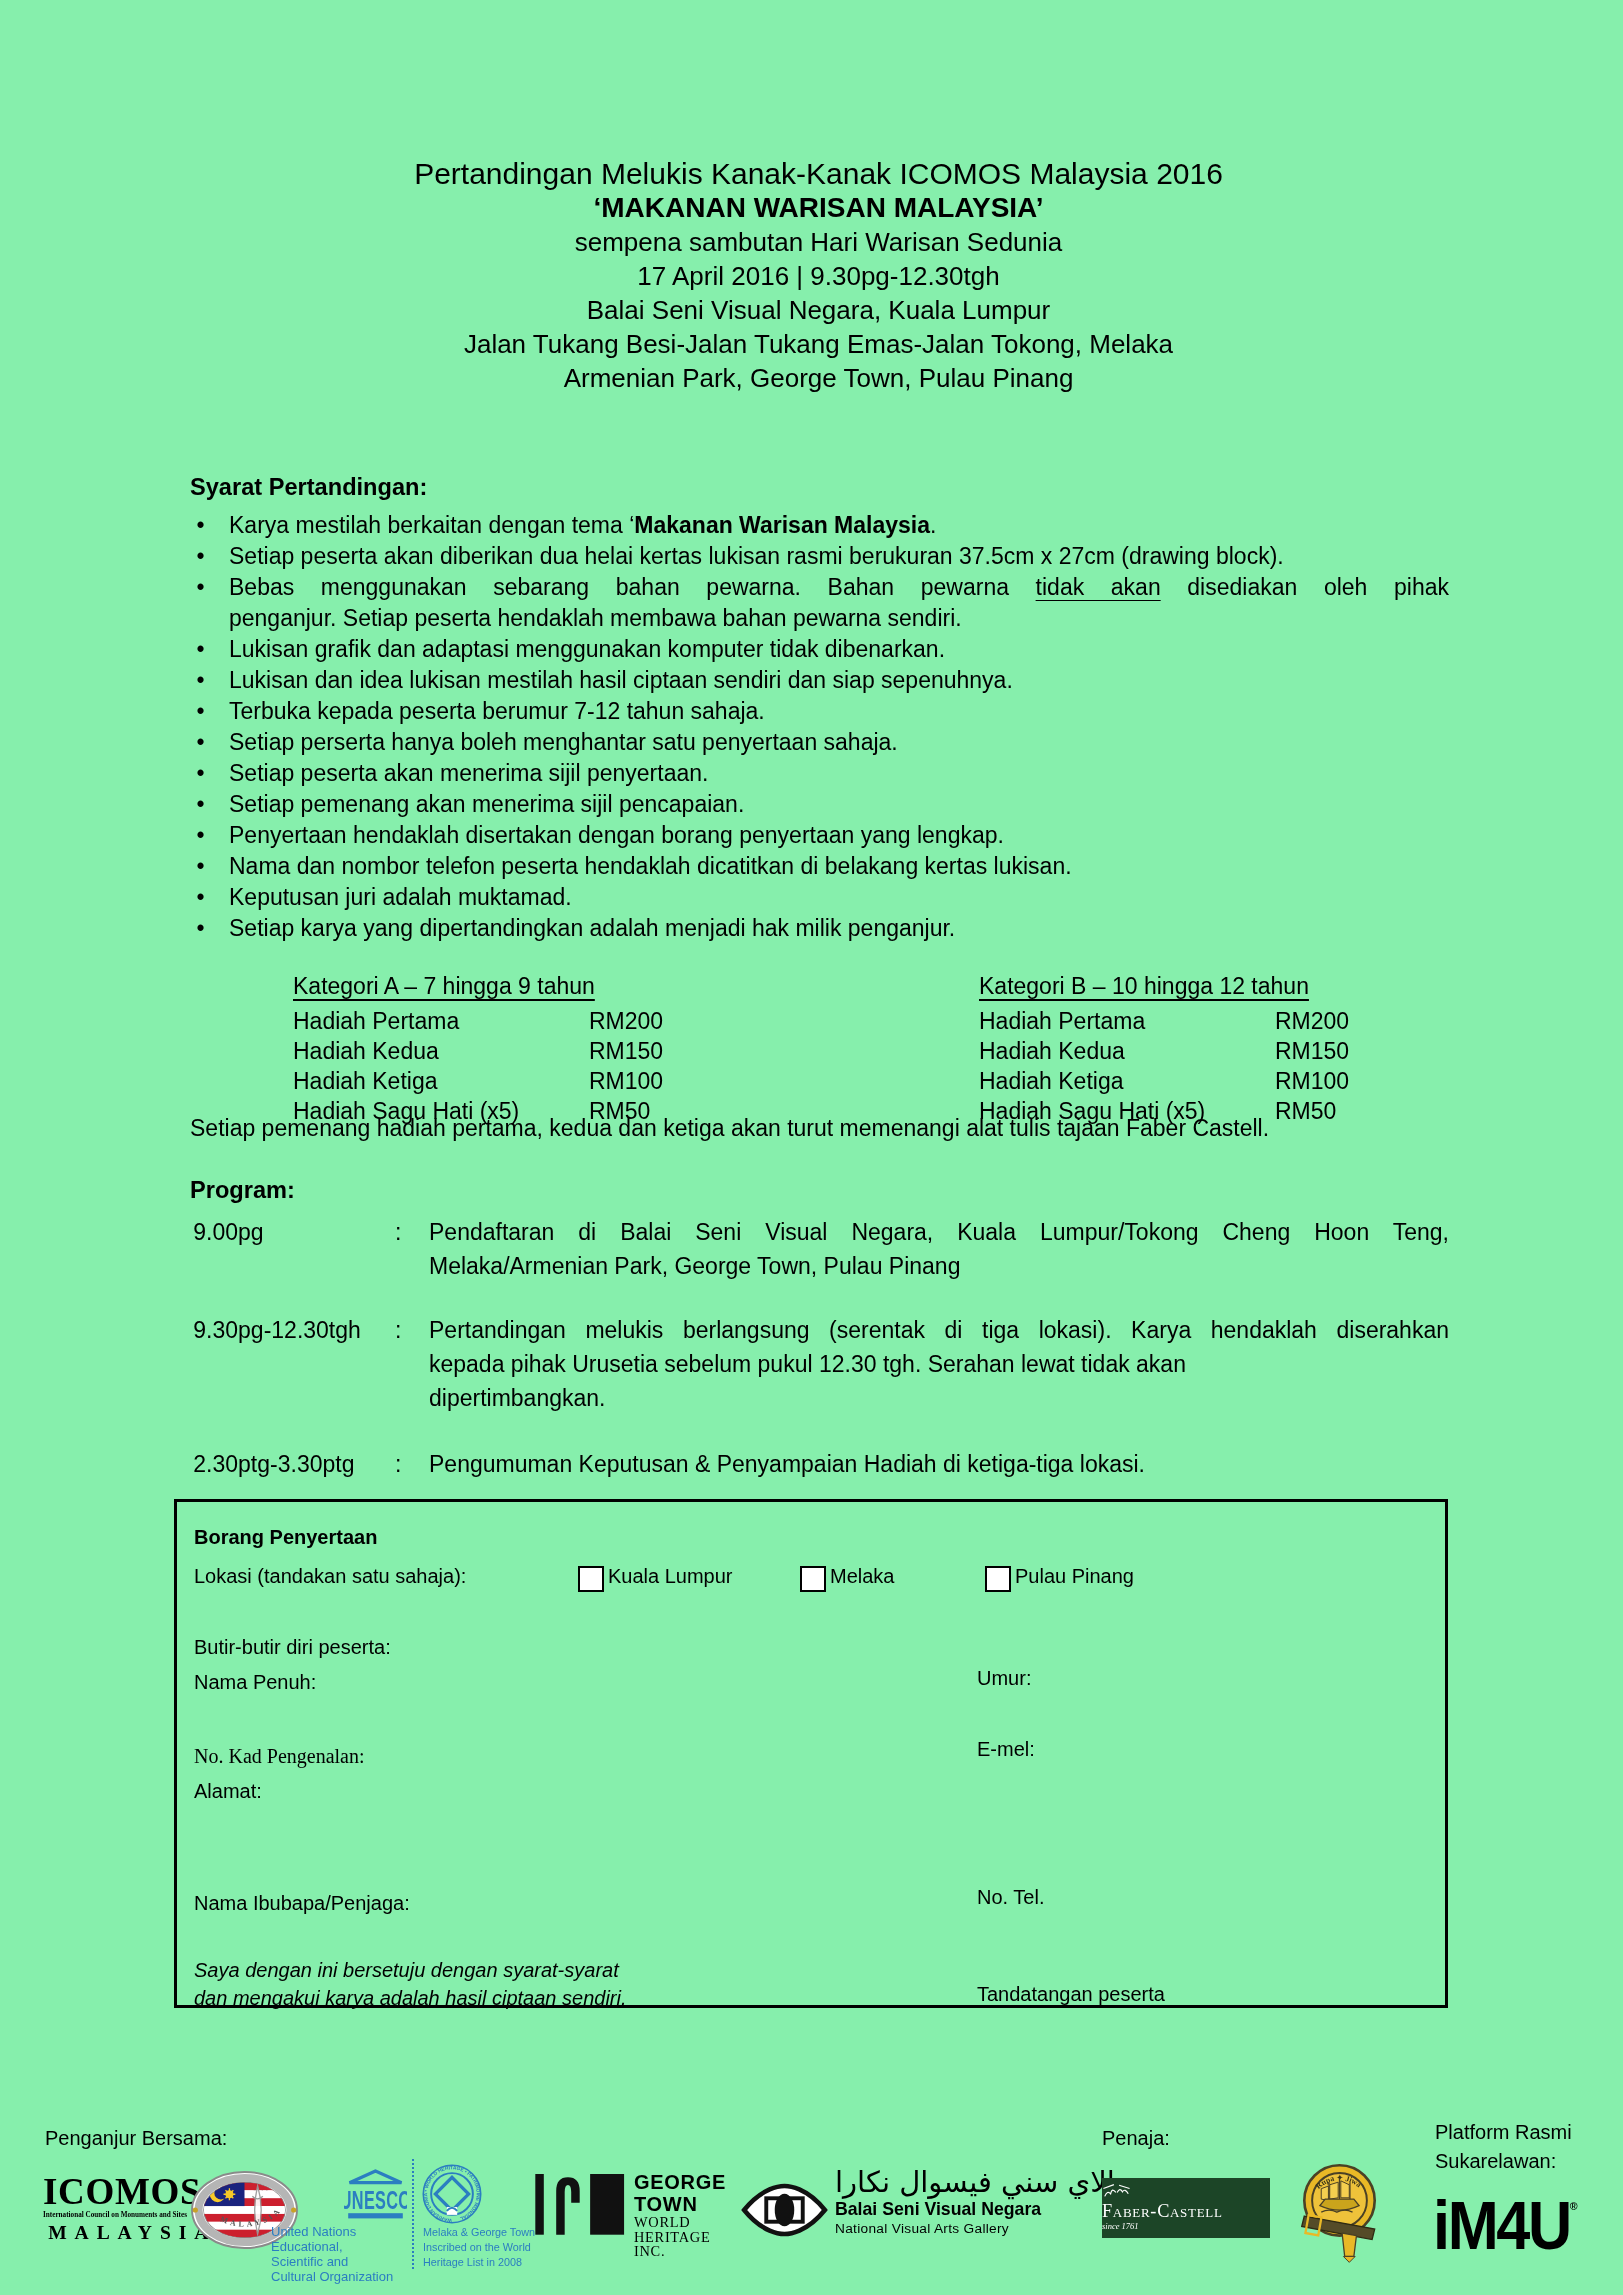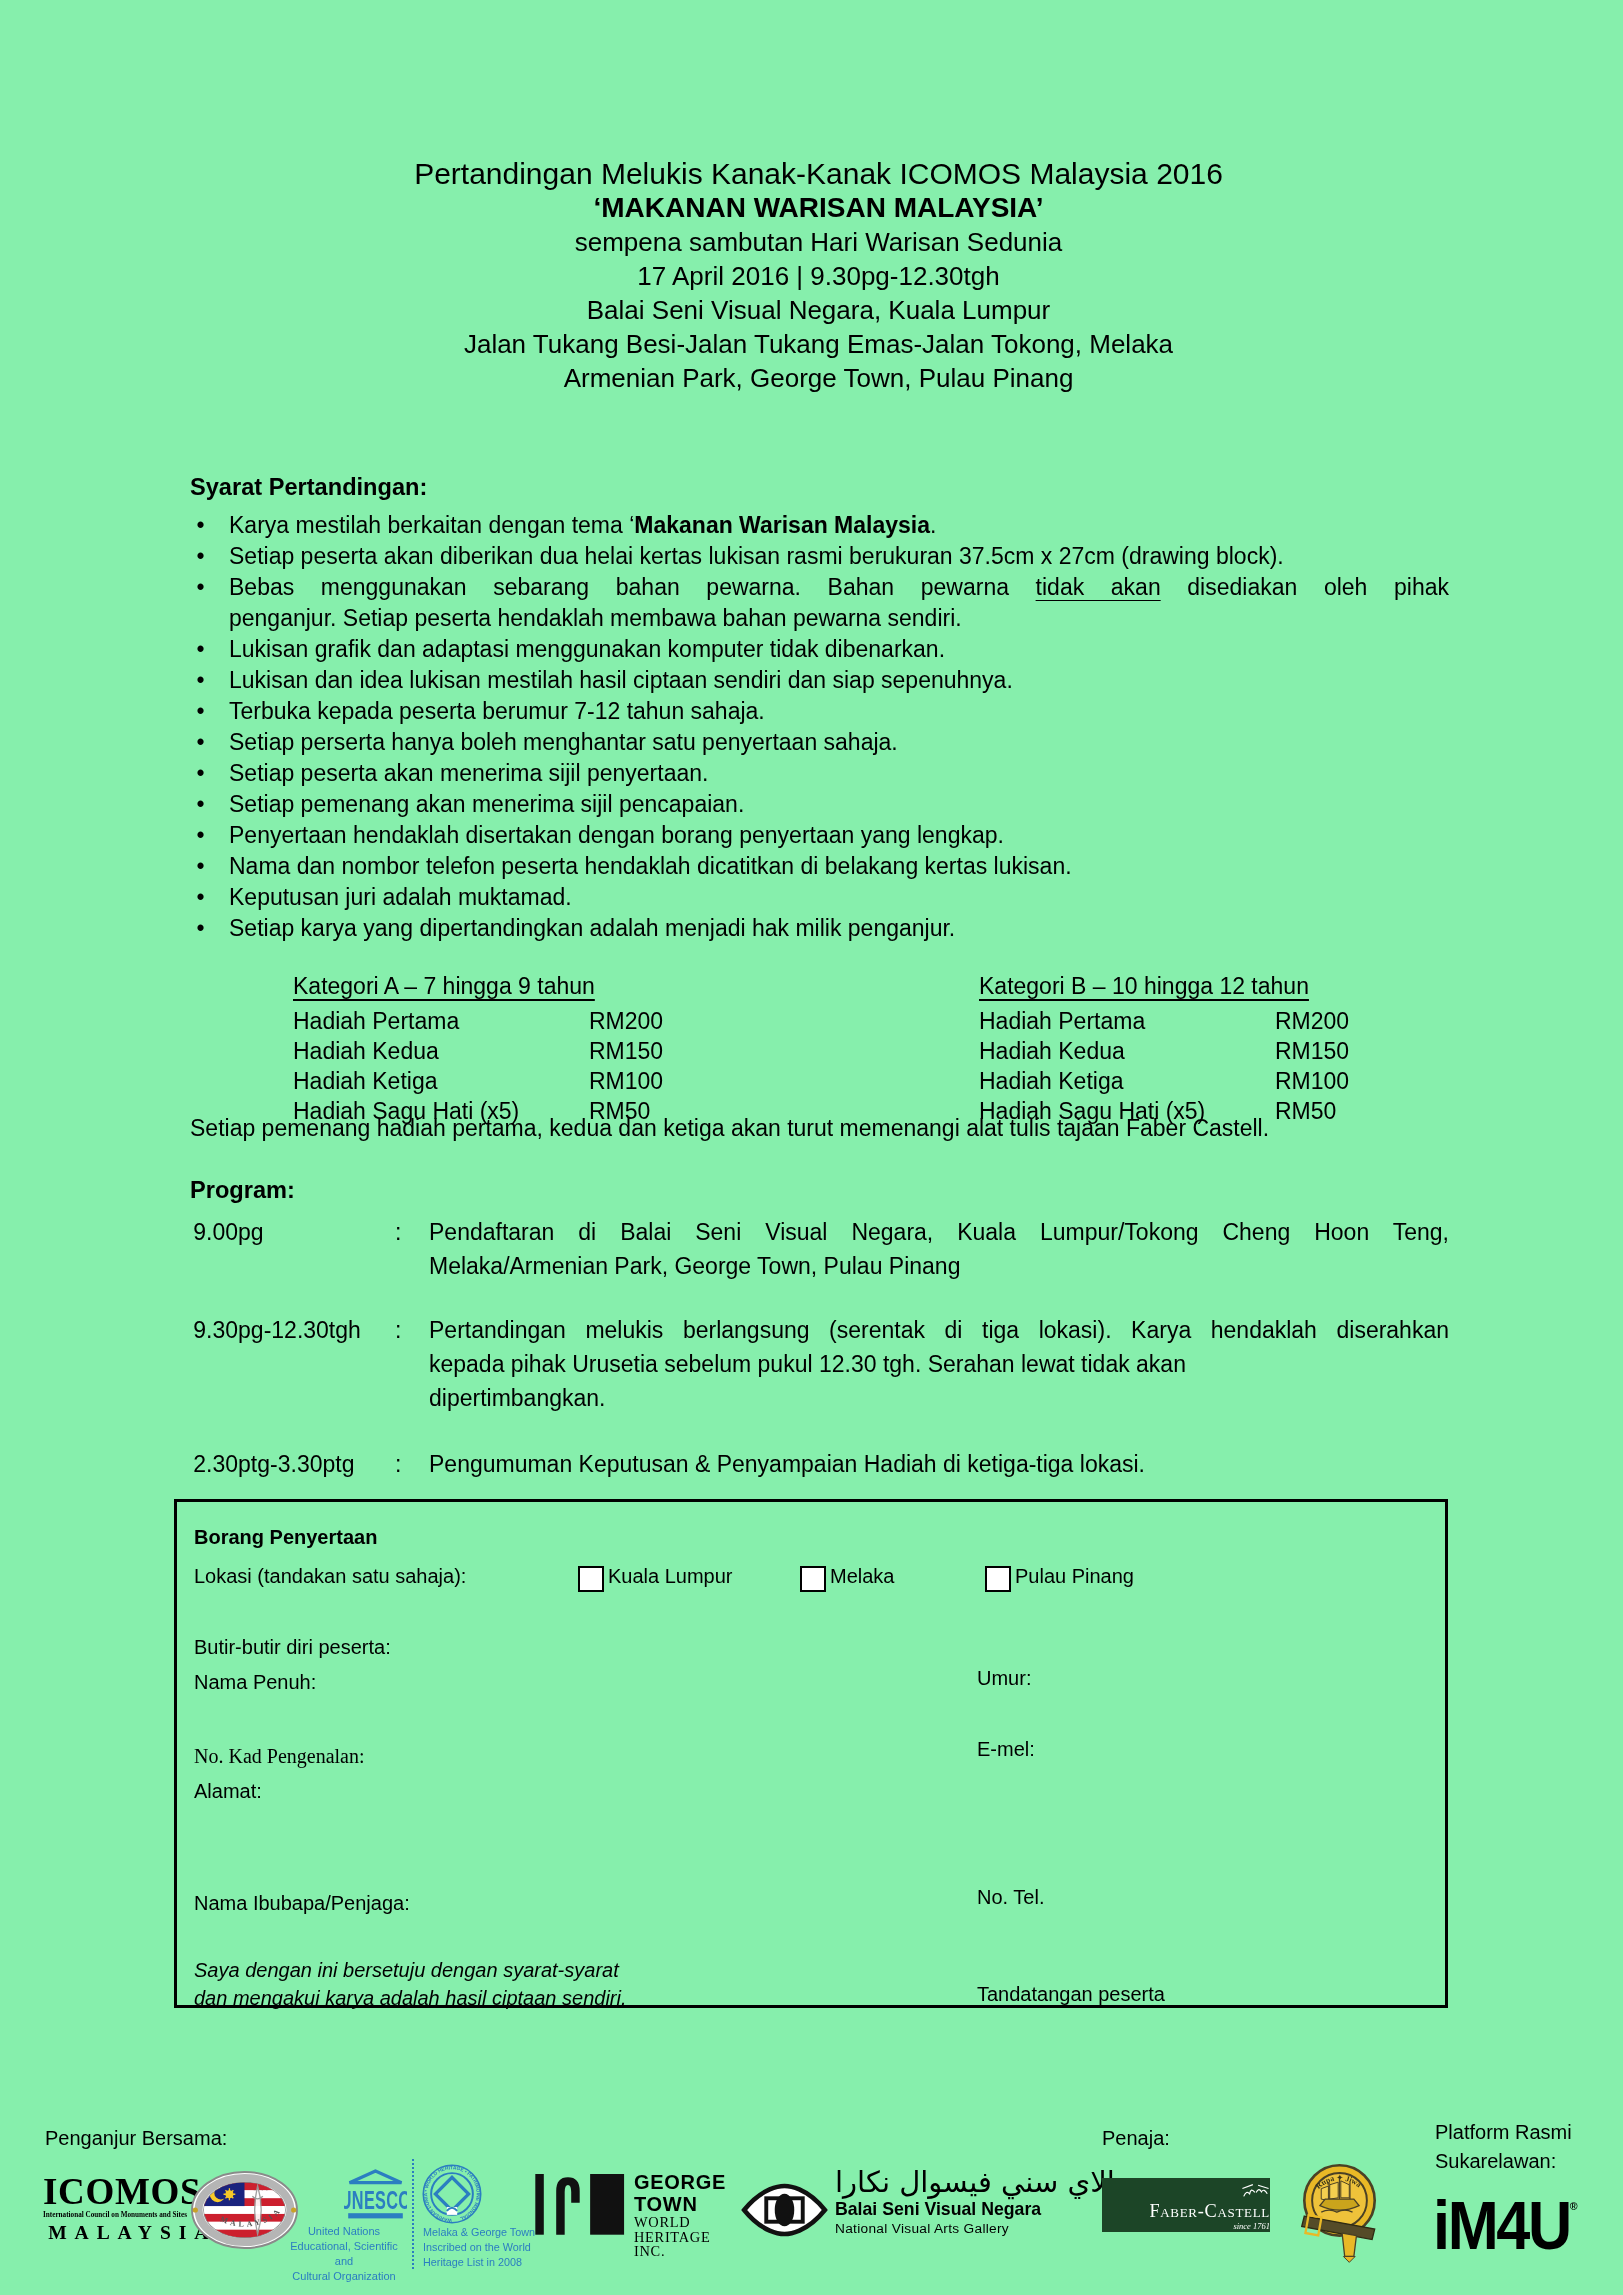--- a/index.html
+++ b/index.html
@@ -64,37 +64,37 @@
   #lbl-platform1{left:1435px;top:2119px;}
   #lbl-platform2{left:1435px;top:2148px;}
 
   #icomos-text{left:43px;top:2173px;width:141px;text-align:center;font-family:"Liberation Serif", serif;}
   #icomos-text .big{font-size:37px;font-weight:bold;line-height:38px;letter-spacing:0.7px;}
   #icomos-text .tiny{font-size:7.2px;font-weight:bold;line-height:9.8px;white-space:nowrap;}
   #icomos-text .country{font-size:19.6px;font-weight:bold;line-height:23.6px;letter-spacing:7.9px;margin-left:5.2px;}
 
   #icomos-emblem{left:190px;top:2170px;}
   #unesco-temple{left:344px;top:2169px;}
-  #unesco-caption{left:281px;top:2224px;width:126px;text-align:center;font-size:11px;line-height:15px;color:#2b7ec1;}
+  #unesco-caption{left:271px;top:2224px;width:126px;text-align:left;font-size:13px;line-height:15px;color:#2b7ec1;}
   #dotline{left:412px;top:2159px;height:110px;width:0;border-left:2.6px dotted #2b7ec1;}
   #wh-emblem{left:422px;top:2164px;}
   #wh-caption{left:423px;top:2225px;width:137px;font-size:10.8px;line-height:15px;color:#2b7ec1;}
 
   #gt-mark{left:535px;top:2174px;}
   #gt-text{left:634px;top:2172px;line-height:1;}
   #gt-text .gb{font-size:20px;font-weight:bold;line-height:21.6px;letter-spacing:0.7px;}
   #gt-text .gs{font-family:"Liberation Serif", serif;font-size:14.4px;line-height:14.4px;letter-spacing:0.7px;}
 
   #eye-logo{left:740px;top:2182px;}
   #balai-text{left:835px;top:2167px;}
   #balai-text .jawi{font-size:29px;line-height:30px;direction:rtl;text-align:left;font-family:"DejaVu Sans", sans-serif;}
   #balai-text .bn{font-size:17.7px;font-weight:600;line-height:22px;margin-top:1.3px;}
   #balai-text .bs{font-size:13.7px;line-height:17px;letter-spacing:0.3px;}
 
-  #faber{left:1102px;top:2178px;width:168px;height:54px;background:#1c4527;text-align:right;}
+  #faber{left:1102px;top:2178px;width:168px;height:60px;background:#1c4527;text-align:left;}
   #faber .fname{font-family:"Liberation Serif", serif;font-variant:small-caps;color:#fff;font-size:18.3px;line-height:19.6px;letter-spacing:0.7px;margin-top:1.3px;}
   #faber .fsince{font-family:"Liberation Serif", serif;font-style:italic;color:#fff;font-size:8.5px;line-height:9.8px;}
 
   #crest{left:1299px;top:2160px;}
 
   #im4u{left:1433px;top:2174px;font-size:68px;font-weight:900;line-height:65px;letter-spacing:-2.6px;
         transform:scaleX(0.9);transform-origin:left top;white-space:nowrap;}
   #im4u .reg{font-size:11.8px;font-weight:bold;vertical-align:39px;letter-spacing:0;}
 </style>
 </head>

